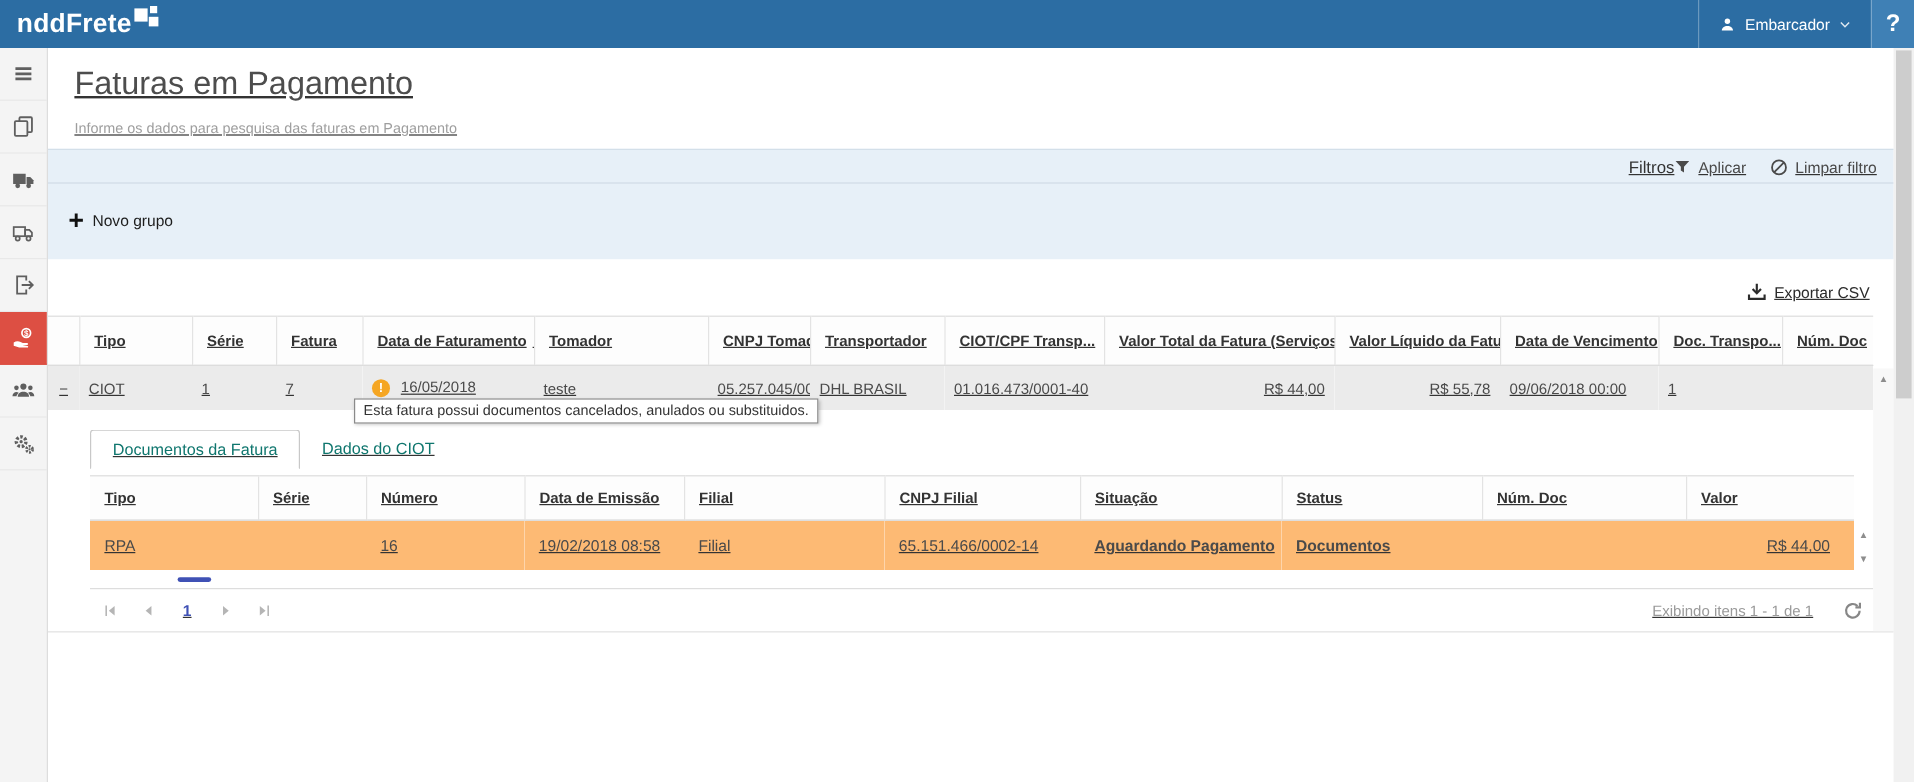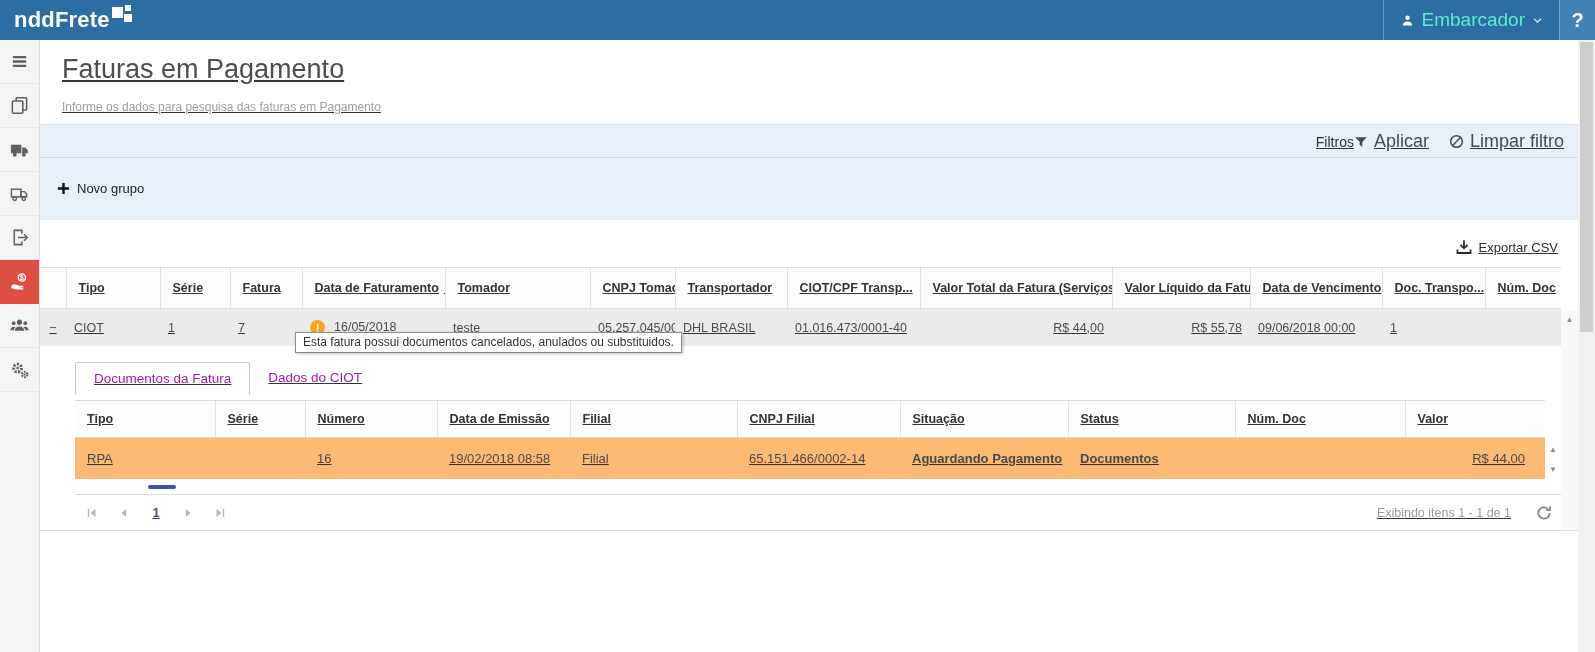--- a/index.html
+++ b/index.html
@@ -12,21 +12,21 @@
 
   
   .topbar { height:40px; background:#2c6da3; display:flex; align-items:center; justify-content:space-between; }
   .logo { display:flex; align-items:flex-start; padding-left:14px; color:#fff; font-size:22px; font-weight:700; letter-spacing:.2px; line-height:26px; }
   .logo-squares { position:relative; width:22px; height:22px; margin-left:2px; margin-top:-2px; }
   .logo-squares i { position:absolute; background:#fff; display:block; }
   .logo-squares i:nth-child(1){ left:0; top:2px; width:11px; height:11px; }
   .logo-squares i:nth-child(2){ left:13px; top:0; width:6px; height:6px; }
   .logo-squares i:nth-child(3){ left:12px; top:9px; width:8px; height:8px; }
   .topbar-right { display:flex; align-items:stretch; height:100%; }
-  .user-menu { display:flex; align-items:center; gap:7px; color:#5eead4; font-size:19px; padding:0 16px; border-left:1px solid rgba(255,255,255,.3); cursor:pointer; }
+  .user-menu { display:flex; align-items:center; gap:7px; color:#ffffff; font-size:13px; padding:0 16px; border-left:1px solid rgba(255,255,255,.3); cursor:pointer; }
   .help-btn { width:36px; display:flex; align-items:center; justify-content:center; background:#3f80b5; color:#fff; font-size:20px; font-weight:700; border-left:1px solid rgba(255,255,255,.3); cursor:pointer; }
 
   
   .app-body { display:flex; height:612px; }
   .sidebar { width:40px; background:#f4f4f4; border-right:1px solid #ddd; flex:none; }
   .side-item { height:44px; display:flex; align-items:center; justify-content:center; color:#5f5f5f; border-bottom:1px solid #e8e8e8; cursor:pointer; }
   .side-item.active { background:#dd4f43; color:#fff; border-color:#dd4f43; }
   .content { flex:1; position:relative; background:#fff; overflow:hidden; }
   .page-scrollbar { position:absolute; right:0; top:0; width:17px; height:100%; background:#f1f1f1; }
   .page-scrollbar .thumb { position:absolute; top:2px; left:2px; right:2px; height:290px; background:#cdcdcd; }
@@ -34,21 +34,21 @@
 
   
   .page-header { padding:13px 0 10px 22px; }
   .page-title { margin:0; font-size:27px; font-weight:300; color:#4d4d4d; line-height:32px; }
   .page-subtitle { margin-top:15px; font-size:12px; color:#9e9e9e; }
 
   
   .filters { background:#e7f0f8; border-top:1px solid #d3dfe9; }
   .filters-head { display:flex; justify-content:flex-end; align-items:center; padding:6px 14px 5px 12px; border-bottom:1px solid #cfdbe6; font-size:14px; color:#333; }
   .filters-actions { display:flex; gap:20px; }
-  .filter-action { display:flex; align-items:center; gap:6px; font-size:18px; color:#4a4a4a; cursor:pointer; }
+  .filter-action { display:flex; align-items:center; gap:6px; font-size:13px; color:#4a4a4a; cursor:pointer; }
   .filters-body { padding:23px 14px 21px 17px; }
   .new-group { display:inline-flex; align-items:center; gap:7px; font-size:13px; color:#1d1d1d; cursor:pointer; }
 
   
   .export-row { display:flex; justify-content:flex-end; padding:19px 20px 12px; }
   .export-btn { display:flex; align-items:center; gap:7px; font-size:13px; color:#2b2b2b; cursor:pointer; }
 
   
   .grid-outer { position:relative; border-bottom:1px solid #ddd; }
   table { border-collapse:collapse; table-layout:fixed; }
@@ -61,21 +61,21 @@
   .pad-r-lg { padding-right:70px; }
   .pad-r-sm { padding-right:10px; }
   .expander { color:#6b6b6b; text-align:center; cursor:pointer; font-size:14px; }
   .sort-arrow { color:#777; font-weight:400; margin-left:5px; font-size:12px; }
   .warn-icon { display:inline-flex; width:15px; height:15px; border-radius:50%; background:#f5a623; color:#fff; font-size:11px; font-weight:700; align-items:center; justify-content:center; vertical-align:middle; margin-right:9px; cursor:pointer; }
   .grid-vscroll { position:absolute; right:0; top:44px; bottom:0; width:17px; background:#f8f8f8; text-align:center; color:#8d8d8d; font-size:8px; padding-top:4px; cursor:pointer; }
 
   
   .detail-outer { padding:16px 0 0 35px; background:#fff; }
   .tabstrip { display:flex; margin-bottom:5px; }
-  .tab { padding:8px 18px; font-size:13.5px; color:#a21caf; cursor:pointer; }
+  .tab { padding:8px 18px; font-size:13.5px; color:#0f766e; cursor:pointer; }
   .tab.active { border:1px solid #c8c8c8; border-bottom-color:#fff; border-radius:3px 3px 0 0; background:#fff; }
   .subgrid-wrap { position:relative; width:1486px; }
   .sub-grid { width:1470px; }
   .sub-grid th { border-top:1px solid #ddd; border-bottom:1px solid #ddd; background:#fdfdfd; font-size:12.5px; font-weight:700; color:#333; text-align:left; padding:11px 8px 11px 12px; white-space:nowrap; overflow:hidden; }
   .sub-grid th + th { border-left:1px solid #e3e3e3; }
   .sub-grid td { font-size:13px; color:#4a4a4a; padding:13px 8px 13px 12px; background:#fdba74; white-space:nowrap; overflow:hidden; }
   .situacao { color:#ff9800; font-weight:700; }
   .status-cancel { color:#e53935; font-weight:700; }
   .sub-vscroll { position:absolute; right:0; top:40px; bottom:0; width:16px; display:flex; flex-direction:column; justify-content:space-between; align-items:center; padding:5px 0; color:#8d8d8d; font-size:8px; cursor:pointer; }
   .hscroll-thumb { height:4px; width:28px; background:#3f51b5; border-radius:2px; margin:6px 0 5px 73px; cursor:pointer; }

